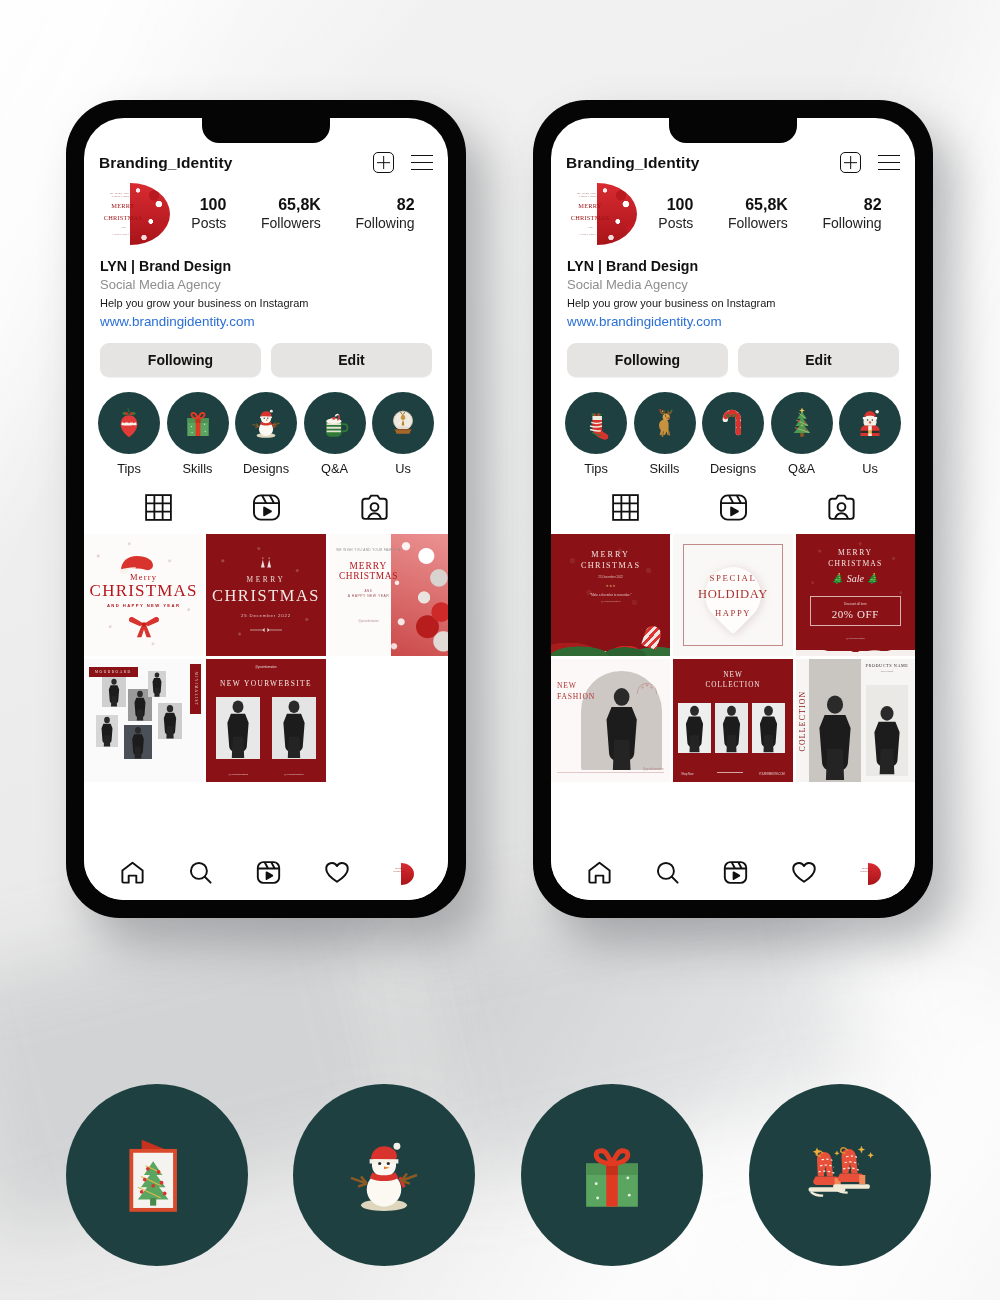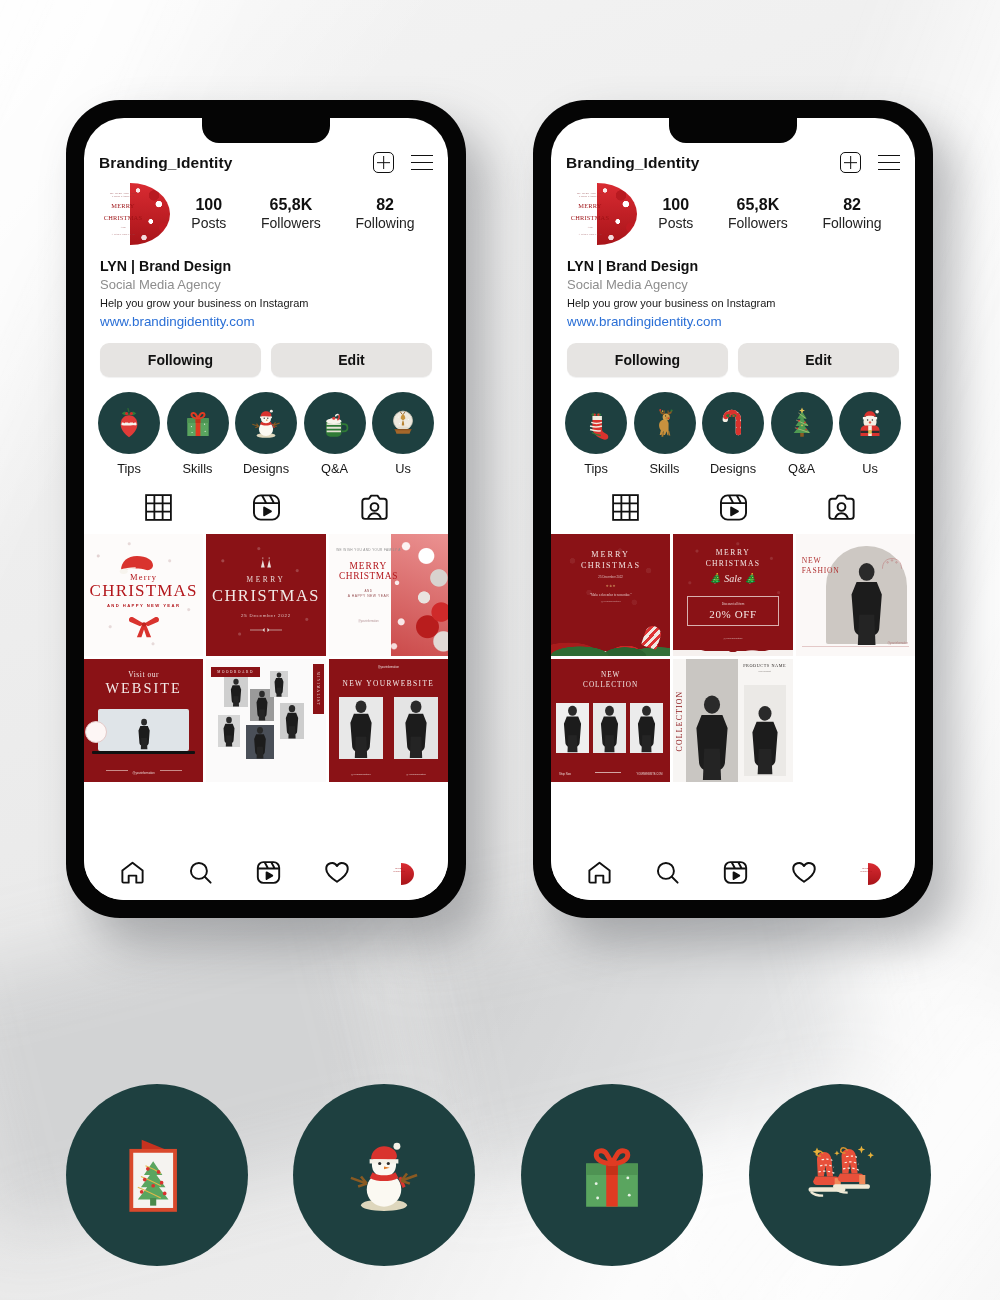--- a/index.html
+++ b/index.html
@@ -52,21 +52,21 @@
     border-radius:0 100% 100% 0/0 50% 50% 0;}
   .av-half:after{content:"";position:absolute;inset:0;
     background:radial-gradient(circle at 20% 12%,rgba(255,255,255,.9) 0 3%,rgba(255,255,255,0) 4%),
                radial-gradient(circle at 35% 88%,rgba(255,255,255,.85) 0 4%,rgba(255,255,255,0) 5%);}
   .av-txt{position:absolute;left:3px;top:9px;width:40px;text-align:center;color:#9d1014;
     font-family:"Liberation Serif",serif;line-height:1.25;}
   .av-txt .t1{font-size:2.6px;letter-spacing:.2px;color:#8d3a3f}
   .av-txt .t2{font-size:6.4px;margin-top:4px;letter-spacing:.2px}
   .av-txt .t3{font-size:2.4px;margin-top:4px;color:#93494d}
   .counts{display:flex;flex:1;justify-content:space-around;margin-left:4px;}
-  .count{text-align:center;}
+  .count{text-align:right;}
   .count .n{font-size:16px;font-weight:bold;color:#111;line-height:1.15;}
   .count .l{font-size:14px;color:#222;line-height:1.3;}
 
   
   .bio{padding:12px 16px 0 16px;line-height:1.28;}
   .bio .name{font-size:14.2px;font-weight:bold;color:#111;}
   .bio .sub{font-size:13px;color:#8d8d8d;margin-top:2px;}
   .bio .desc{font-size:11px;color:#181818;margin-top:2px;}
   .bio .link{font-size:13.4px;color:#2a6fd6;margin-top:3px;}
 
@@ -348,41 +348,20 @@
       <div style="position:absolute;left:4px;top:14px;width:60%;text-align:center">
         <div style="font-size:3.1px;color:#8d8d8d;letter-spacing:.4px;line-height:1.6">WE WISH YOU AND YOUR FAMILY A</div>
         <div class="serif" style="font-size:9.4px;color:#b3161b;letter-spacing:1px;margin-top:8px">MERRY</div>
         <div class="serif" style="font-size:9.4px;color:#b3161b;letter-spacing:.6px;line-height:1.15">CHRISTMAS</div>
         <div style="font-size:3.1px;color:#9a5457;letter-spacing:.5px;margin-top:7px">AND</div>
         <div style="font-size:3.4px;color:#9a5457;letter-spacing:.5px;margin-top:1px">A HAPPY NEW YEAR</div>
         <div style="font-size:2.6px;color:#b49396;margin-top:22px">@yourinformation</div>
       </div>
           </div>
     <div class="cell">
-            <div class="p-red" style="position:absolute;inset:0"></div>
-      <div style="position:absolute;left:0;right:0;top:11px;text-align:center;color:#f3eae8">
-        <div class="serif" style="font-size:7.4px;letter-spacing:.6px">Visit our</div>
-        <div class="serif" style="font-size:14.4px;letter-spacing:2px;margin-top:1px">WEBSITE</div>
-      </div>
-      <div style="position:absolute;left:14px;right:14px;top:50px;height:42px;background:#dfe4e8;border-radius:2px;overflow:hidden">
-        <div style="position:absolute;left:28%;top:18%;width:44%;height:78%"><svg viewBox="0 0 40 70" preserveAspectRatio="xMidYMax meet" style="width:100%;height:100%">
-                  <ellipse cx="20" cy="11" rx="6.2" ry="7" fill="#2a2a2a"></ellipse>
-                  <path d="M12 19h16l4 10-2 26c0 4-3 7-8 7h-4c-5 0-8-3-8-7l-2-26z" fill="#1c1c1c"></path>
-                  <path d="M14 45h12l1 24h-14z" fill="#242424"></path>
-                </svg></div>
-      </div>
-      <div style="position:absolute;left:8px;right:8px;top:92px;height:3px;background:#111;border-radius:1px"></div>
-      <div style="position:absolute;left:1px;top:62px;width:20px;height:20px;border-radius:50%;background:#fdf6f5;border:1px solid #e3c9c8"></div>
-      <div style="position:absolute;left:0;right:0;bottom:7px;text-align:center;color:#e8cfcd;font-size:2.8px;">
-        <span style="display:inline-block;width:22px;border-top:1px solid #c98b88;vertical-align:3px"></span>
-        <span style="margin:0 4px">@yourinformation</span>
-        <span style="display:inline-block;width:22px;border-top:1px solid #c98b88;vertical-align:3px"></span>
-      </div>
-          </div>
-    <div class="cell">
             <div style="position:absolute;inset:0;background:#fbfafa"></div>
       <div style="position:absolute;left:5px;top:8px;background:#8a1216;color:#f5e9e8;font-size:3.4px;letter-spacing:1.6px;padding:3px 6px" class="serif">MOODBOARD</div>
       <div style="position:absolute;right:2px;top:5px;width:11px;height:50px;background:#8a1216;display:flex;align-items:center;justify-content:center">
         <span class="serif" style="color:#f5e9e8;font-size:3.4px;letter-spacing:1.4px;transform:rotate(90deg);white-space:nowrap">MINIMALIST</span>
             </div>
       <div style="position:absolute;left:18px;top:18px;width:24px;height:30px;background:#cfcfcf;overflow:hidden"><svg viewBox="0 0 40 70" preserveAspectRatio="xMidYMax meet" style="width:100%;height:100%">
                 <ellipse cx="20" cy="11" rx="6.2" ry="7" fill="#2a2a2a"></ellipse>
                 <path d="M12 19h16l4 10-2 26c0 4-3 7-8 7h-4c-5 0-8-3-8-7l-2-26z" fill="#1c1c1c"></path>
                 <path d="M14 45h12l1 24h-14z" fill="#242424"></path>
               </svg></div>
@@ -627,20 +606,32 @@
           radial-gradient(ellipse at 42% 88%,#e3ddd6 0 13%,transparent 14%),
           radial-gradient(ellipse at 62% 72%,#cf2525 0 11%,transparent 12%),
           radial-gradient(ellipse at 8% 90%,#d8d2cb 0 10%,transparent 11%),
           radial-gradient(ellipse at 80% 86%,#b82222 0 12%,transparent 13%);"></div>
       <div style="position:absolute;left:0;right:0;bottom:0;height:30px;
         background:radial-gradient(ellipse at 24% 100%,#2f6b33 0 22%,transparent 23%),
           radial-gradient(ellipse at 62% 100%,#2c6230 0 20%,transparent 21%),
           radial-gradient(ellipse at 90% 96%,#356f38 0 18%,transparent 19%);"></div>
       <div style="position:absolute;right:10px;bottom:8px;width:16px;height:22px;
         background:repeating-linear-gradient(115deg,#f0e7e2 0 3px,#d33 3px 6px);border-radius:8px 8px 2px 2px;transform:rotate(18deg)"></div>
+          </div>
+    <div class="cell">
+            <div style="position:absolute;inset:0;background:#faf8f6"></div>
+      <div style="position:absolute;left:10px;right:10px;top:10px;bottom:10px;border:1px solid #c08a8a"></div>
+      <div style="position:absolute;left:50%;top:50%;transform:translate(-50%,-50%) rotate(-45deg);
+        width:56px;height:56px;background:#fefdfc;border-radius:50% 50% 50% 4px;
+        box-shadow:0 2px 10px rgba(150,110,110,.25)"></div>
+      <div class="ctr serif" style="color:#a8322f">
+        <div style="font-size:8.8px;letter-spacing:1.6px">SPECIAL</div>
+        <div style="font-size:12.6px;letter-spacing:.6px;margin-top:4px">HOLDIDAY</div>
+        <div style="font-size:8.6px;letter-spacing:1.6px;margin-top:6px">HAPPY</div>
+      </div>
           </div>
     <div class="cell">
             <div style="position:absolute;inset:0;background:#8a1216;
         background-image:radial-gradient(circle at 20% 14%,rgba(255,255,255,.12) 0 1px,transparent 2px),
           radial-gradient(circle at 54% 8%,rgba(255,255,255,.12) 0 1px,transparent 2px),
           radial-gradient(circle at 82% 20%,rgba(255,255,255,.12) 0 1px,transparent 2px),
           radial-gradient(circle at 14% 40%,rgba(255,255,255,.1) 0 1px,transparent 2px),
           radial-gradient(circle at 88% 48%,rgba(255,255,255,.1) 0 1px,transparent 2px)"></div>
       <div style="position:absolute;left:0;right:0;top:14px;text-align:center;color:#f2e6e4">
         <div class="serif" style="font-size:7.6px;letter-spacing:1.6px">MERRY</div>

